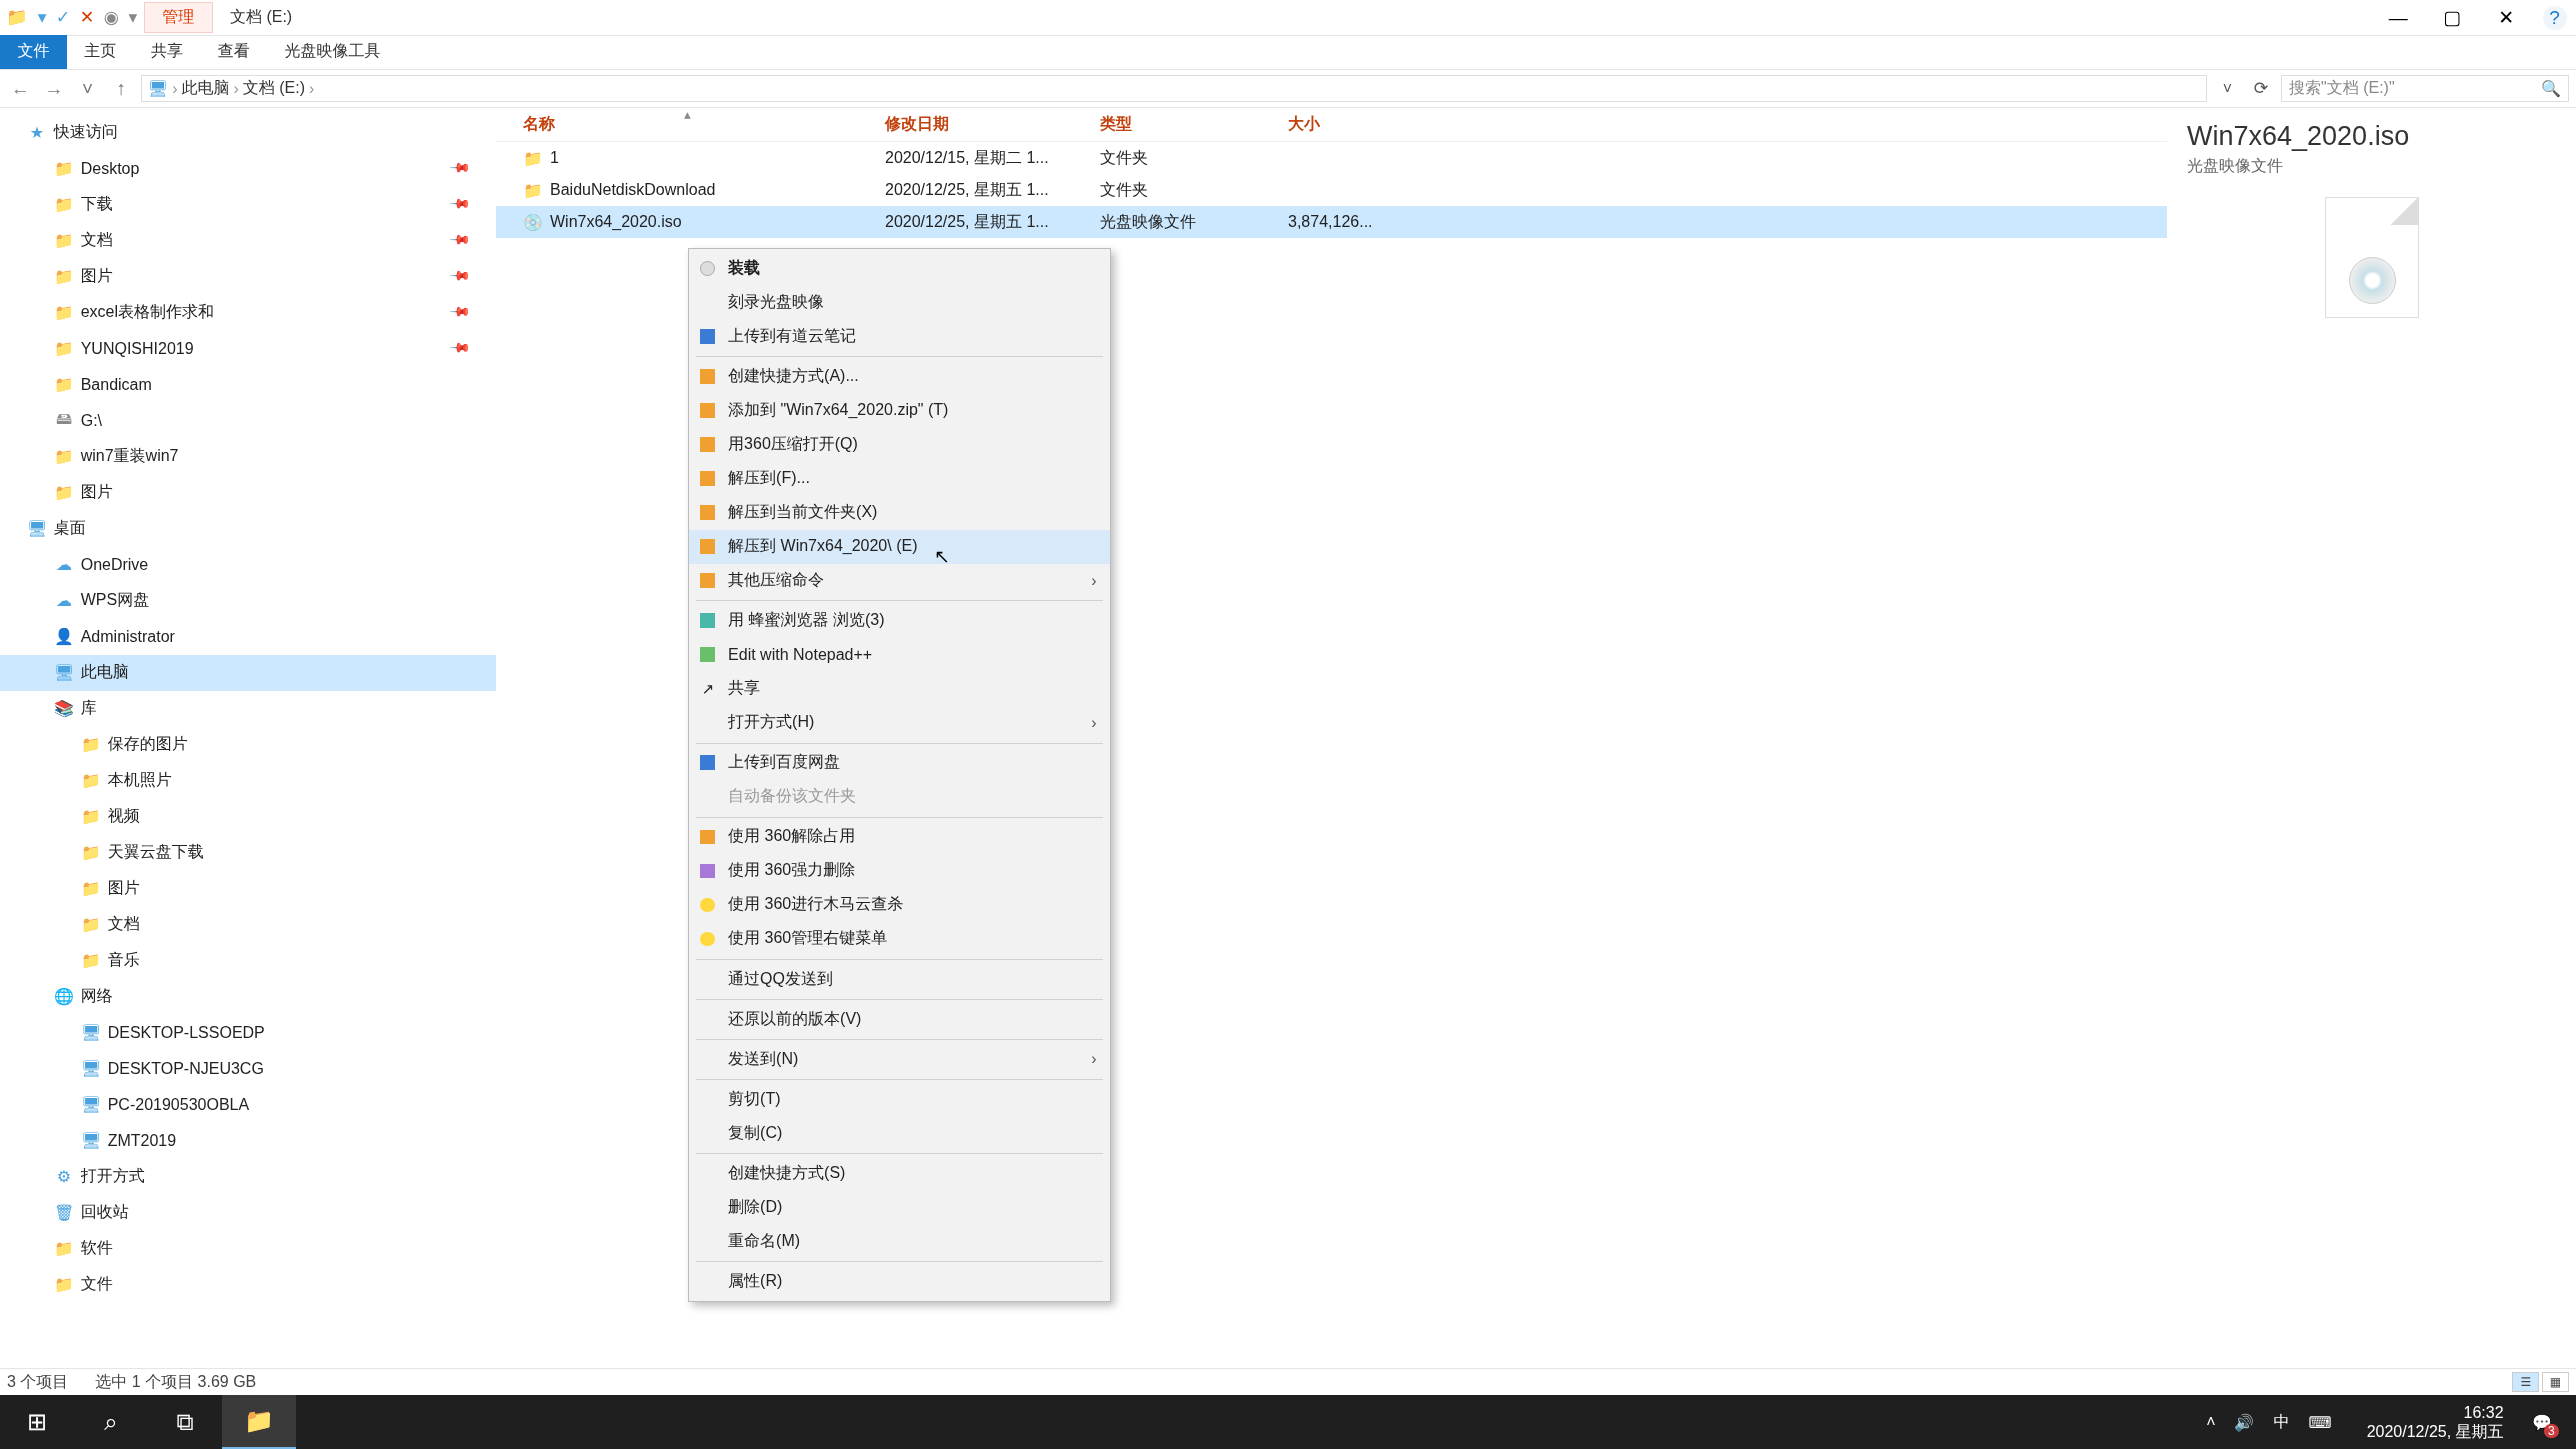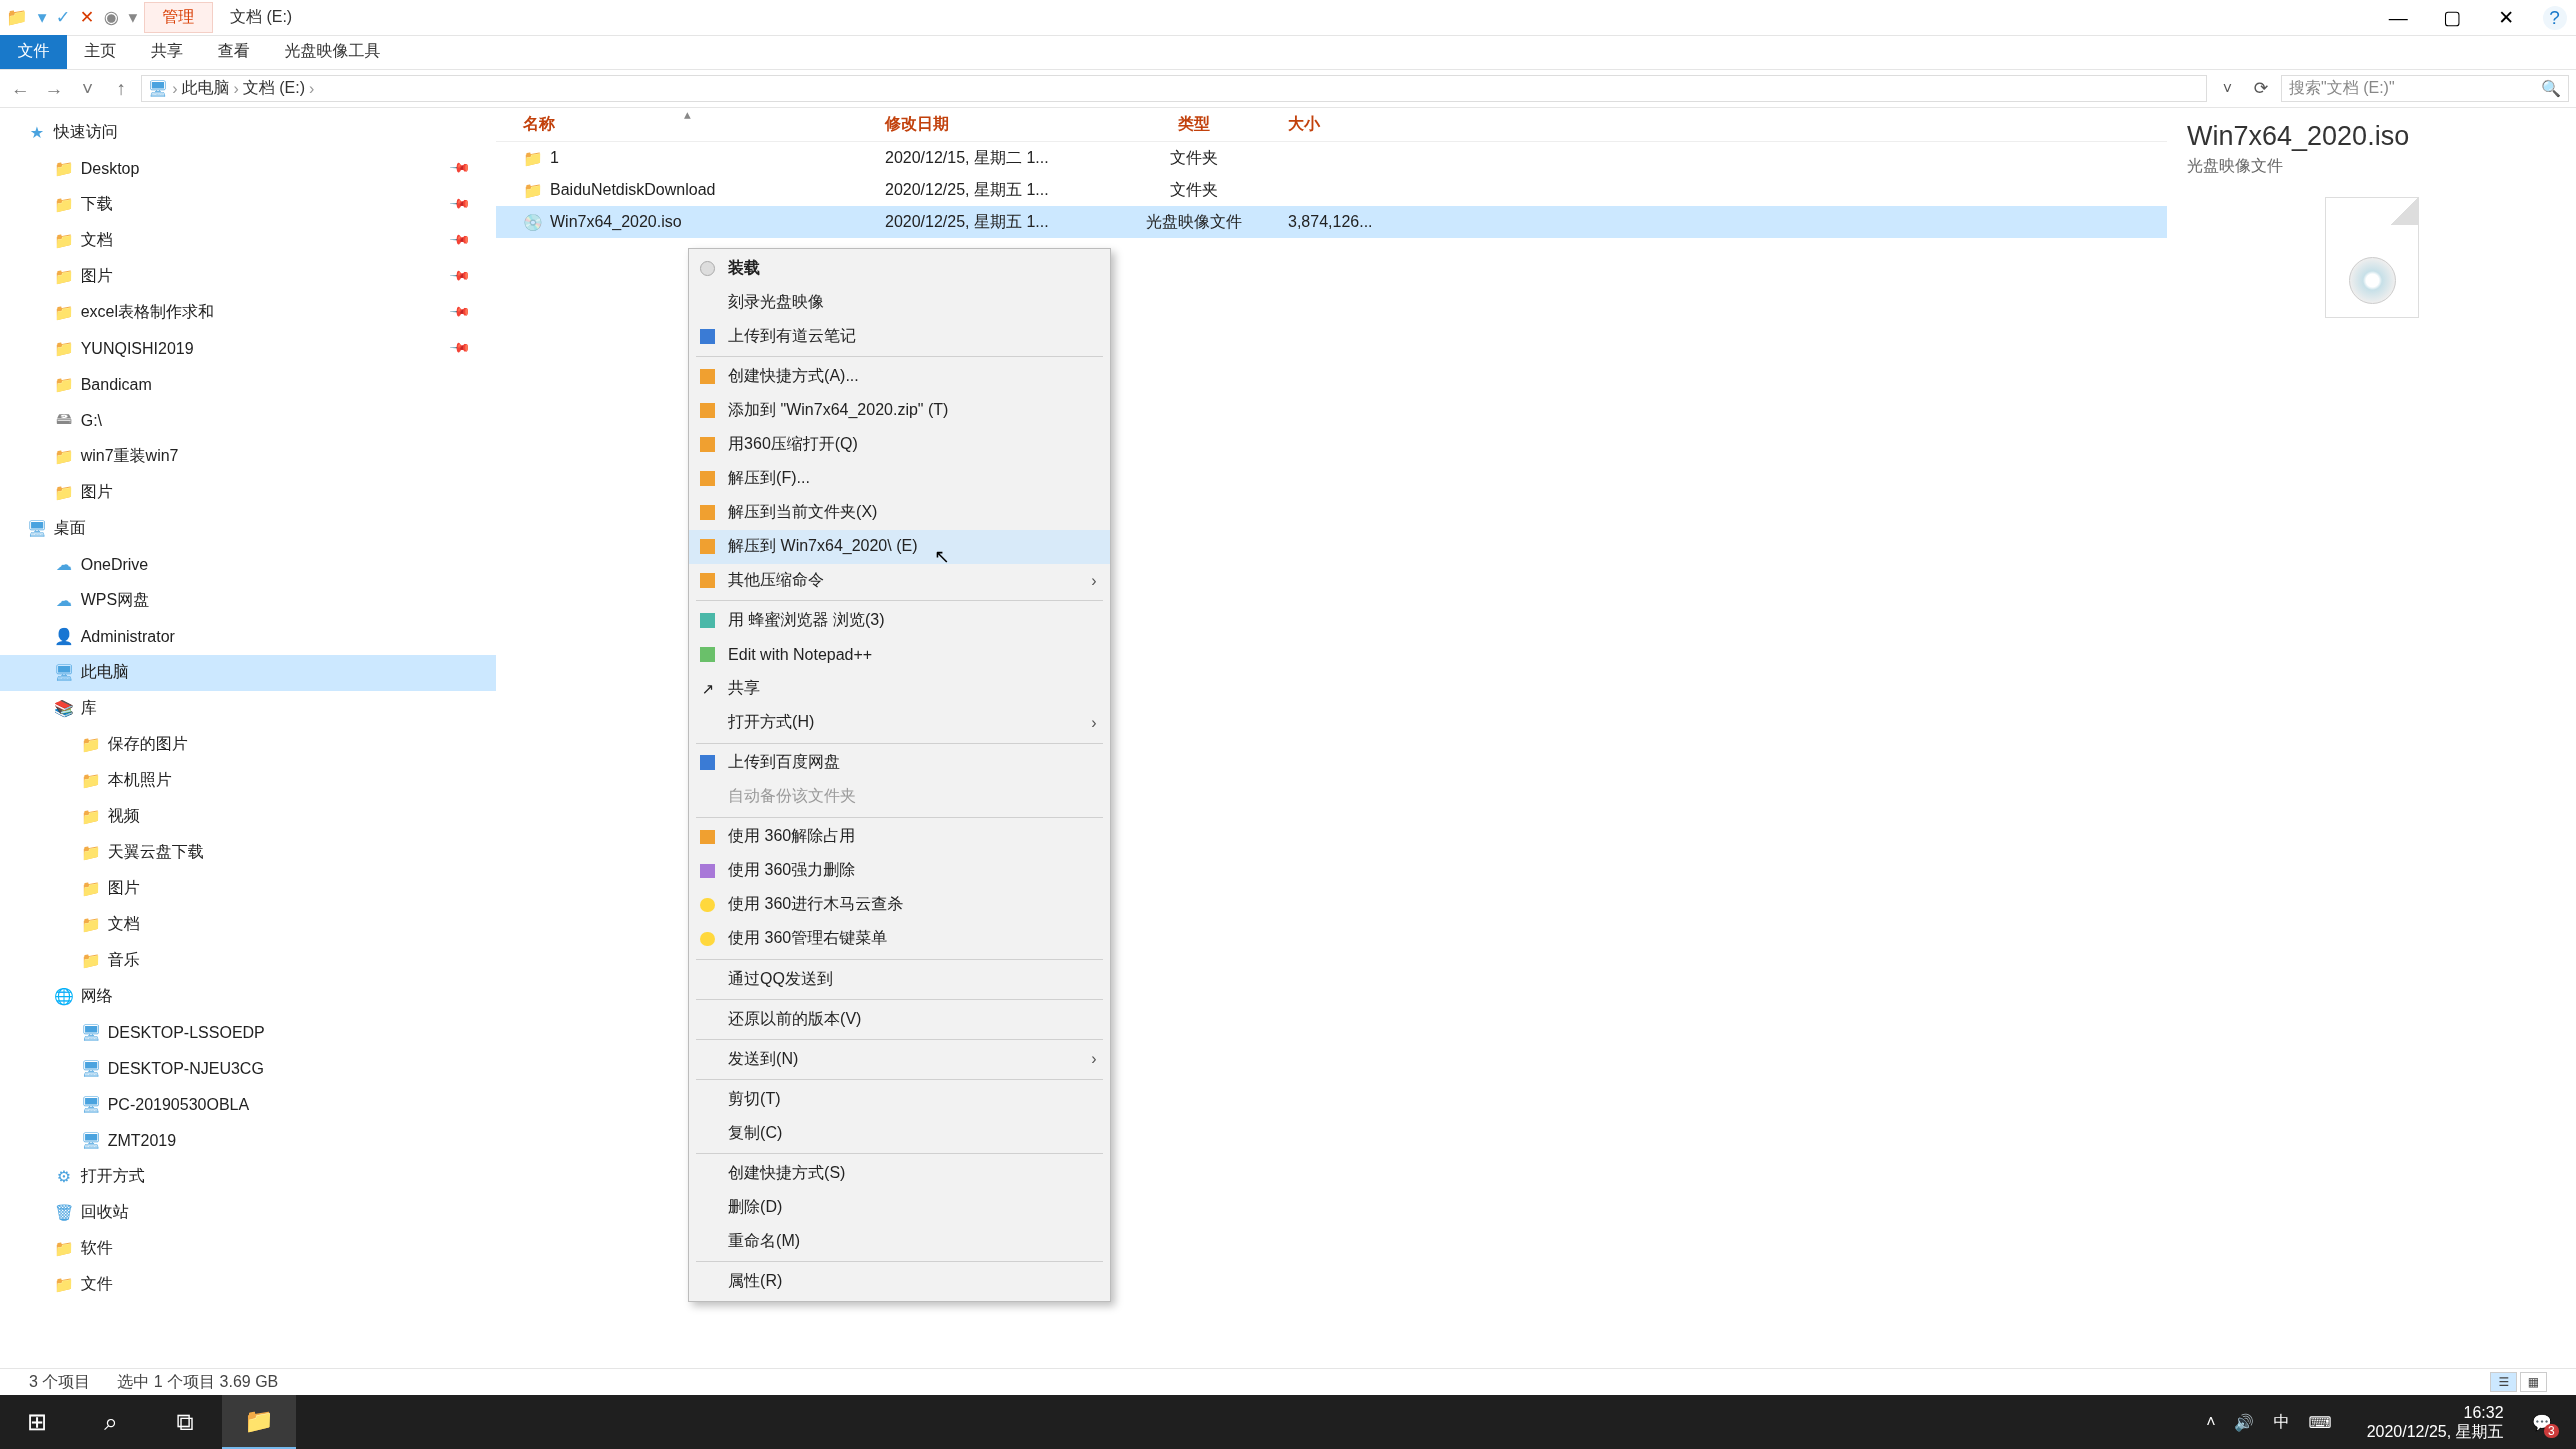--- a/index.html
+++ b/index.html
@@ -42,21 +42,21 @@
 .fold-y { color: #ffcf48; }
 .fold-b { color: #4aa3df; }
 .disk { color: #888; }
 .monitor { color: #4aa3df; }
 .lib { color: #5aa9e6; }
 
 .files { flex: 1; position: relative; }
 .fhdr { display: flex; height: 34px; align-items: center; border-bottom: 0.7px solid #eee; color: #c2410c; font-weight: bold; }
 .col-name { width: 389px; padding-left: 27px; }
 .col-date { width: 215px; }
-.col-type { width: 188px; text-align: center; }
+.col-type { width: 188px; }
 .col-size { width: 121px; }
 .frow { display: flex; height: 32px; align-items: center; color: #222; }
 .frow .col-name { display: flex; align-items: center; gap: 8px; }
 .frow .ficon { width: 19px; text-align: center; }
 .frow.sel { background: #cce8ff; }
 .sort-arrow { position: absolute; left: 188px; top: -1.3px; color: #888; font-size: 13.4px; }
 
 .preview { width: 409px; padding: 13.4px 20px; color: #333; }
 .pv-title { font-size: 27px; font-weight: 400; margin-bottom: 4px; }
 .pv-sub { color: #666; margin-bottom: 20px; }
@@ -77,21 +77,21 @@
 .ctx-arrow { margin-left: auto; color: #555; }
 .sq-blue   { background: #3a7bd5; width: 14.8px; height: 14.8px; }
 .sq-orange { background: #f0a030; width: 14.8px; height: 14.8px; }
 .sq-yellow { background: #ffd83d; width: 14.8px; height: 14.8px; border-radius: 50%; }
 .sq-green  { background: #6ac06a; width: 14.8px; height: 14.8px; }
 .sq-purple { background: #a878d8; width: 14.8px; height: 14.8px; }
 .sq-teal   { background: #4ab8a8; width: 14.8px; height: 14.8px; }
 .sq-disc   { width: 14.8px; height: 14.8px; border-radius: 50%; background: #ddd; border: 0.7px solid #aaa; }
 
 
-.status { height: 27px; display: flex; align-items: center; padding: 0 29px; color: #444; gap: 27px; border-top: 0.7px solid #e5e5e5; }
+.status { height: 27px; display: flex; align-items: center; padding: 0 7px; color: #444; gap: 27px; border-top: 0.7px solid #e5e5e5; }
 .status .views { margin-left: auto; display: flex; gap: 2.7px; }
 .status .vbtn { width: 27px; height: 20px; border: 0.7px solid #ccc; display: flex; align-items: center; justify-content: center; font-size: 12px; }
 .status .vbtn.active { background: #cce8ff; }
 
 
 .taskbar { height: 54px; background: #1f1f1f; display: flex; align-items: center; color: #fff; position: absolute; bottom: 0; left: 0; right: 0; }
 .tbtn { width: 74px; height: 54px; display: flex; align-items: center; justify-content: center; font-size: 24px; }
 .tbtn.active { background: #3a3a3a; border-bottom: 2.7px solid #76b9ed; }
 .tray { margin-left: auto; display: flex; align-items: center; gap: 19px; padding: 0 13.4px; font-size: 17.4px; }
 .clock { text-align: right; line-height: 1.2; font-size: 16px; margin-left: 16px; }

